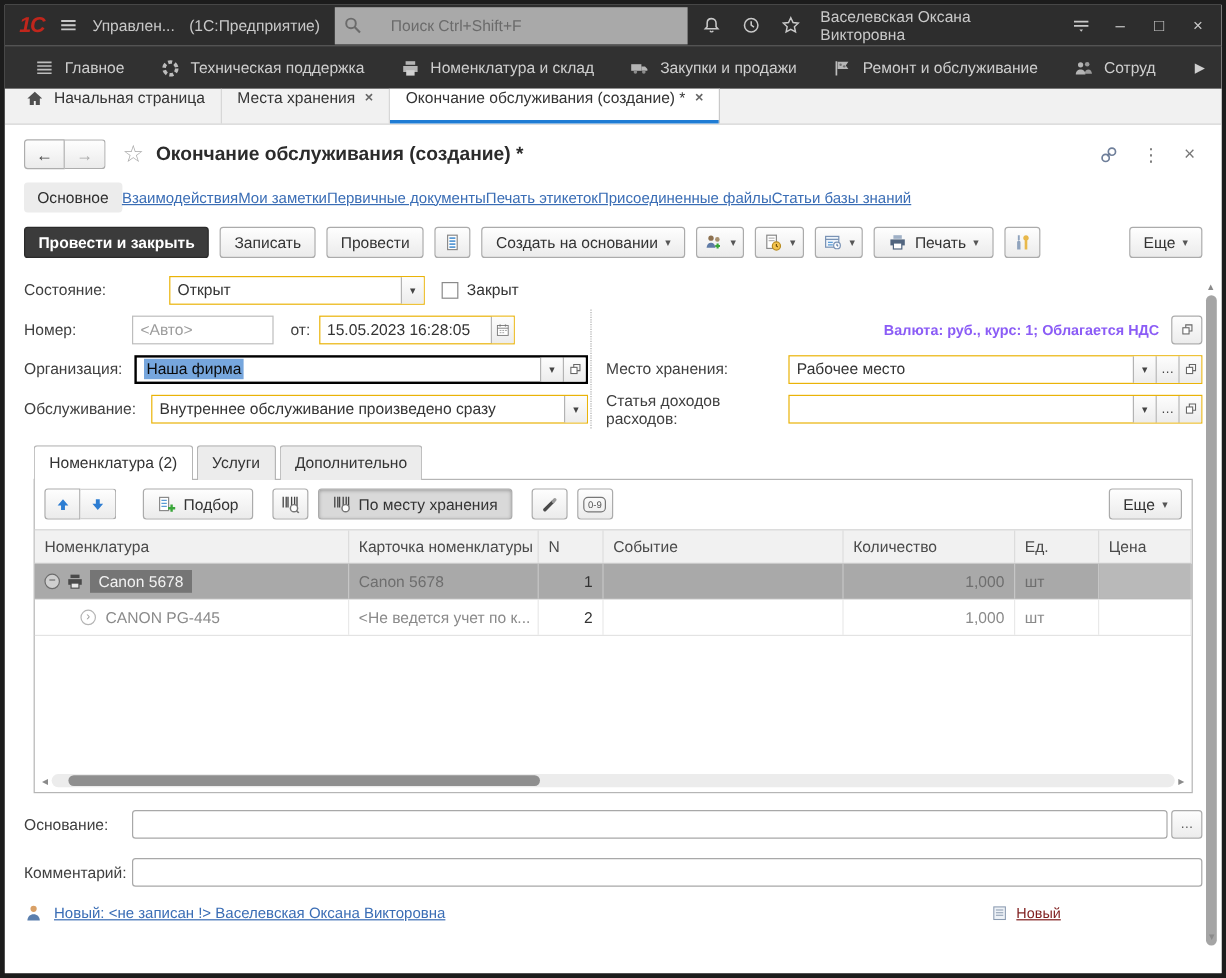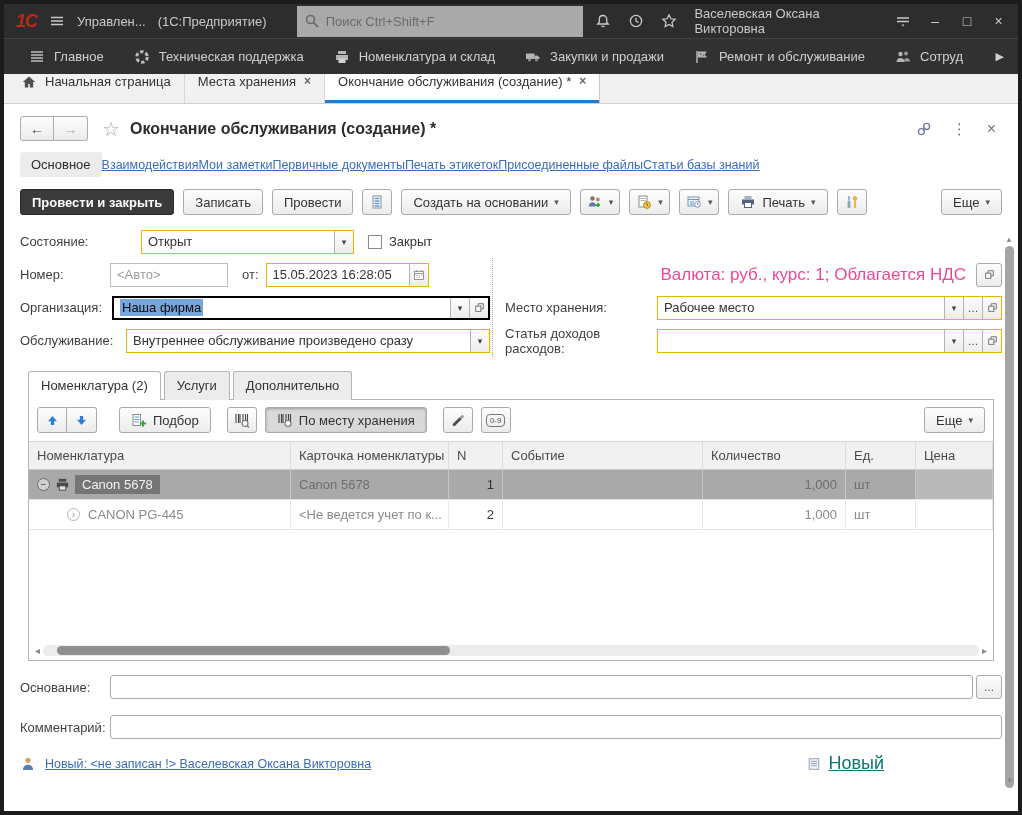--- a/index.html
+++ b/index.html
@@ -7,21 +7,21 @@
          font-family:"Liberation Sans", sans-serif; font-size:13px; color:#333; }
   .window { width:1022px; height:815px; border:4px solid #1c1c1c; background:#fff;
             display:flex; flex-direction:column; overflow:hidden; }
 
   
   .titlebar { height:34px; background:#2d2d2d; display:flex; align-items:center;
               padding:0 12px; gap:12px; color:#c9c9c9; flex:none; }
   .logo { color:#c0261c; font-weight:bold; font-style:italic; font-size:18px; letter-spacing:-1px; }
   .apptitle { font-size:13px; }
   .searchbox { width:300px; height:31px; background:#a9a9a9; display:flex; align-items:center;
-               gap:6px; padding:0 7px; color:#6b6b6b; margin-left:18px; }
+               gap:24px; padding:0 7px; color:#6b6b6b; margin-left:0; }
   .tb-right { margin-left:auto; display:flex; align-items:center; gap:17px; }
   .winglyph { font-size:14px; color:#c9c9c9; width:16px; text-align:center; }
   .ico { display:inline-flex; width:16px; height:16px; flex:none; }
   .ico svg { width:100%; height:100%; }
 
   
   .menubar { height:36px; background:#313131; border-top:1px solid #424242; display:flex;
              align-items:center; padding:0 10px; color:#cfcfcf; flex:none; }
   .menu-item { display:flex; align-items:center; gap:9px; padding:0 15px; height:100%; cursor:default; }
   .menu-overflow { margin-left:auto; color:#cfcfcf; font-size:11px; padding-right:4px; }
@@ -73,21 +73,21 @@
   .flabel.wide { width:152px; }
   .fld { display:flex; align-items:stretch; border:1px solid #eab308; height:24px; background:#fff; }
   .fld .v { flex:1; display:flex; align-items:center; padding:0 6px; white-space:nowrap;
             overflow:hidden; min-width:0; }
   .fld .seg { width:19px; border-left:1px solid #b3b3b3; display:flex; align-items:center;
               justify-content:center; background:linear-gradient(#fdfdfd,#ececec); color:#444; }
   .placeholder { color:#9c9c9c; }
   .focusfld { border:2px solid #000; }
   .seltext { background:#76a6dd; color:#0a0a0a; padding:1px 2px; }
   .chk { width:14px; height:14px; border:1px solid #8a8a8a; background:#fff; margin:0 7px 0 14px; }
-  .currency { color:#ec4899; font-size:17px; }
+  .currency { color:#8b5cf6; font-size:12px;font-weight:bold; }
   .sqbtn { width:26px; height:24px; border:1px solid #ababab; border-radius:3px;
            background:linear-gradient(#fdfdfd,#ececec); display:flex; align-items:center;
            justify-content:center; color:#555; }
 
   
   .ptabs { display:flex; padding:0 24px; margin-top:8px; position:relative; z-index:2; }
   .ptab { border:1px solid #b5b5b5; border-bottom:none; border-radius:3px 3px 0 0;
           padding:6px 12px 7px; background:#ececec; margin-right:3px; color:#333; }
   .ptab.active { background:#fff; }
   .panel { margin:-1px 24px 0; border:1px solid #b5b5b5; height:262px; position:relative; background:#fff; }
@@ -125,21 +125,21 @@
   .htrack { flex:1; height:11px; background:#ececec; border-radius:6px; position:relative; }
   .hthumb { position:absolute; left:1.5%; top:1px; width:42%; height:9px; background:#8f8f8f; border-radius:5px; }
 
   
   .brow { display:flex; align-items:center; padding:0 16px; margin-top:12px; height:28px; }
   .brow .flabel { width:90px; }
   .brow .fld { flex:1; border-color:#a8a8a8; border-radius:3px; }
   .footer { display:flex; align-items:center; gap:9px; padding:12px 16px 0; }
   .flink { color:#3a6db5; text-decoration:underline; font-size:12.5px; }
   .fstate { margin-left:auto; margin-right:118px; display:flex; align-items:center; gap:7px; }
-  .rednew { color:#0f766e; font-size:18px;text-decoration:underline; }
+  .rednew { color:#7f1d1d; font-size:12px;text-decoration:underline; }
 
   .vscroll { position:absolute; right:3px; top:130px; width:12px; height:556px; display:flex;
              flex-direction:column; align-items:center; }
   .varrow { color:#8a8a8a; font-size:9px; line-height:10px; }
   .vthumb { flex:1; width:9px; background:#a5a5a5; border-radius:5px; margin:2px 0; }
   .vscroll-bottom-arrow { position:absolute; right:6px; bottom:26px; color:#8a8a8a; font-size:9px; }
 </style>
 </head>
 <body>
 

